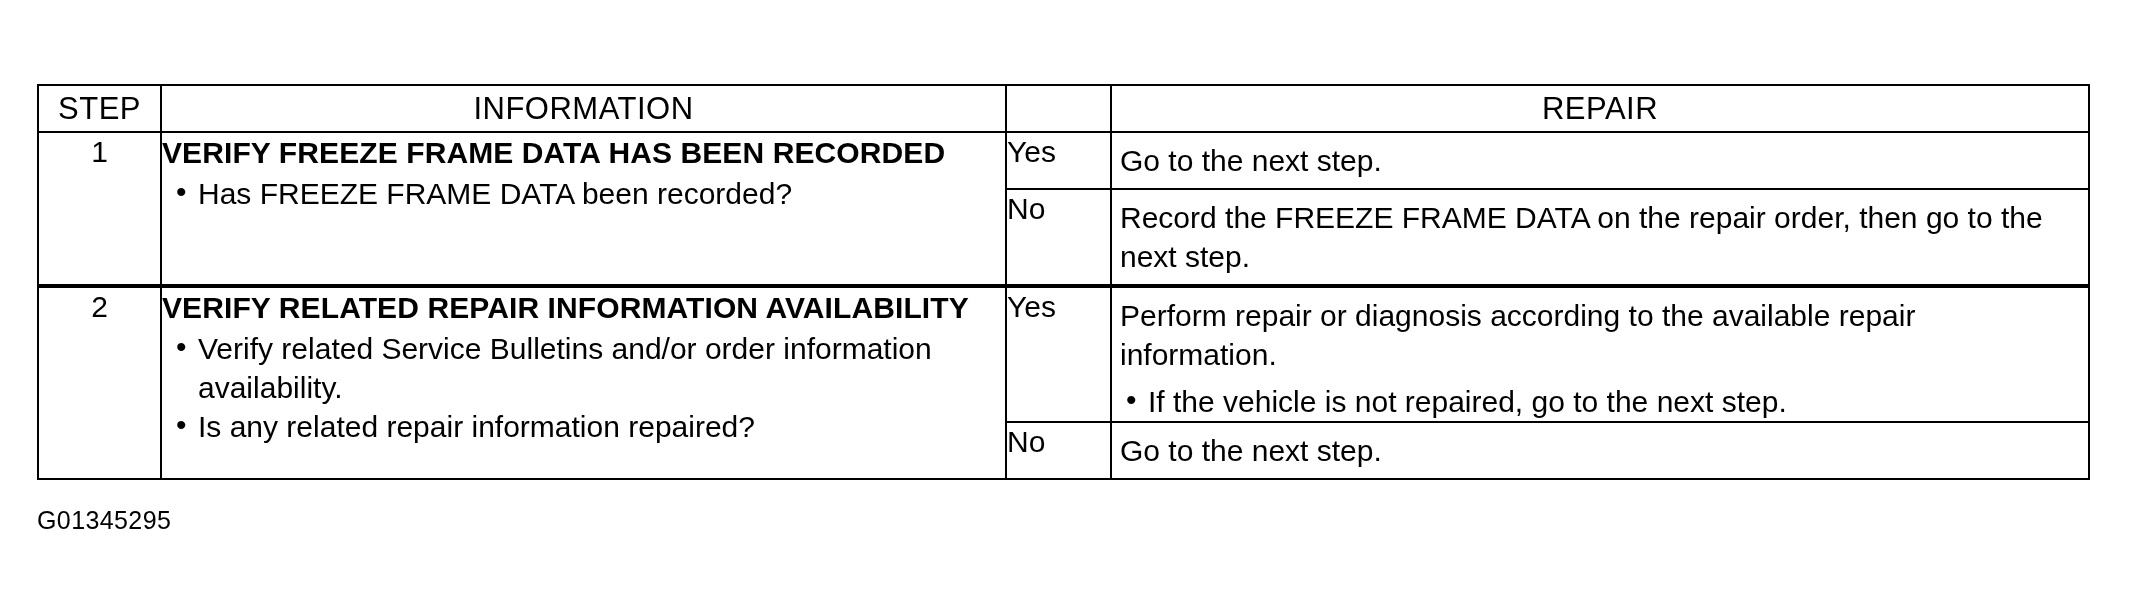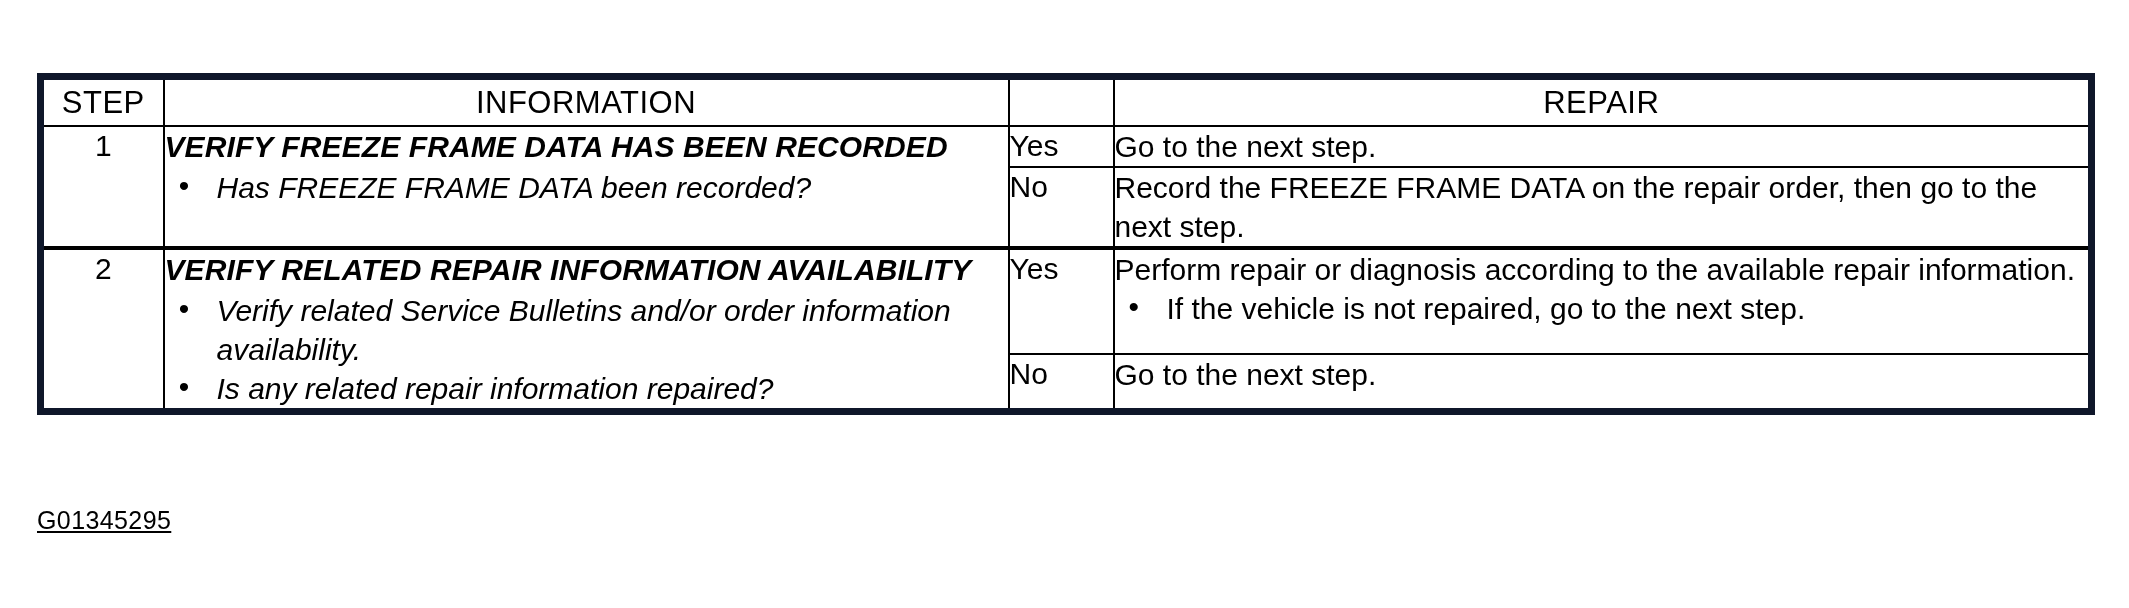--- a/index.html
+++ b/index.html
@@ -18,25 +18,25 @@
   .page {
     position: relative;
     width: 2129px;
     height: 608px;
   }
 
   
   .diag-table {
     position: absolute;
     left: 37px;
-    top: 73px;
+    top: 84px;
     width: 2051px;
     border-collapse: collapse;
     table-layout: fixed;
-    border: 7px solid #0f172a;
+    border: 1px solid #0f172a;
   }
 
   .diag-table td,
   .diag-table th {
     border: 2px solid #000;
     vertical-align: top;
     padding: 0;
     background: #fff;
   }
 
@@ -64,37 +64,36 @@
     text-align: center;
     font-size: 30px;
     line-height: 1.25;
     padding: 12px 4px 0 4px;
   }
 
   .cell-insp {
     padding: 10px 12px 14px 14px;
     font-size: 30px;
     line-height: 1.30;
-    font-style: italic;
   }
 
   .insp-title {
     font-weight: 700;
     letter-spacing: 0.1px;
     margin: 0 0 2px 0;
   }
 
   ul.bullets {
     list-style: none;
     margin: 0;
     padding: 0;
   }
   ul.bullets > li {
     position: relative;
-    padding-left: 52px;
+    padding-left: 36px;
     margin: 0;
     line-height: 1.30;
   }
   ul.bullets > li::before {
     content: "\2022";
     position: absolute;
     left: 14px;
     top: -2px;
     font-size: 30px;
     line-height: 1.30;
@@ -106,35 +105,34 @@
     line-height: 1.25;
     padding: 10px 4px 0 4px;
   }
 
   .cell-action {
     padding: 10px 10px 14px 12px;
     font-size: 30px;
     line-height: 1.30;
   }
   .cell-action p {
-    margin: 0;
+    margin: 8px;
   }
 
   
   .thick-top > td { border-top: 4px solid #000; }
 
   
   .caption {
     position: absolute;
     left: 37px;
     top: 505px;
     font-size: 25px;
     line-height: 30px;
     letter-spacing: 0.4px;
-    text-decoration: underline;
   }
 </style>
 </head>
 <body>
 
 <div class="page">
 
   <table class="diag-table">
     <colgroup>
       <col class="col-step">

